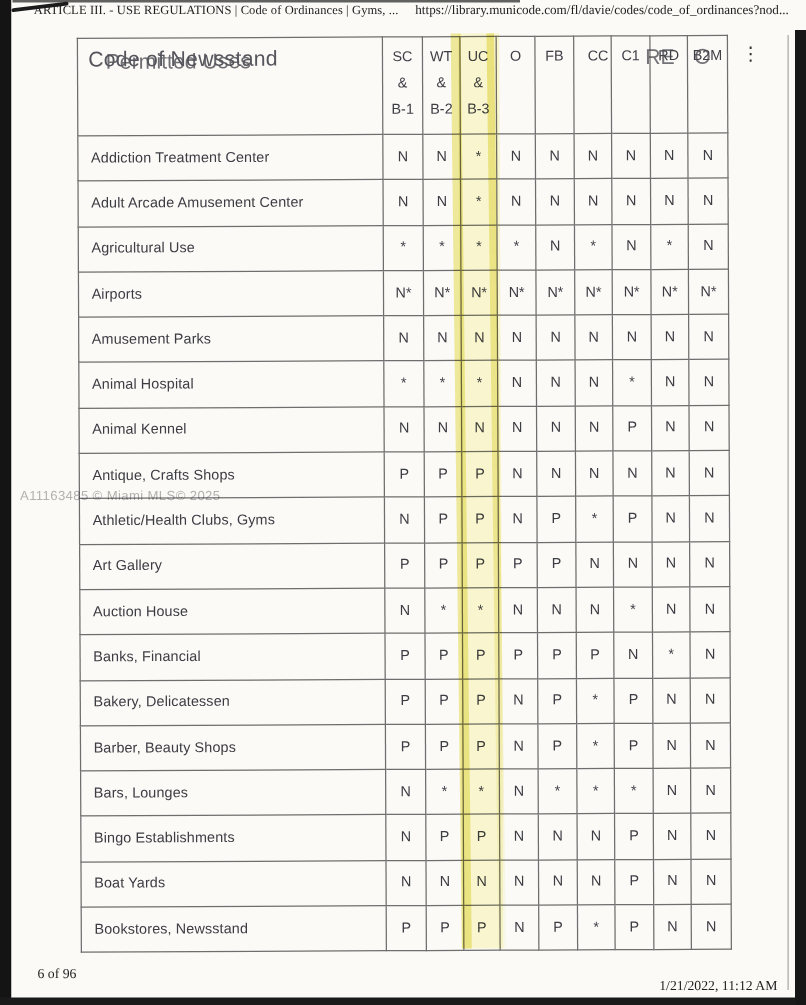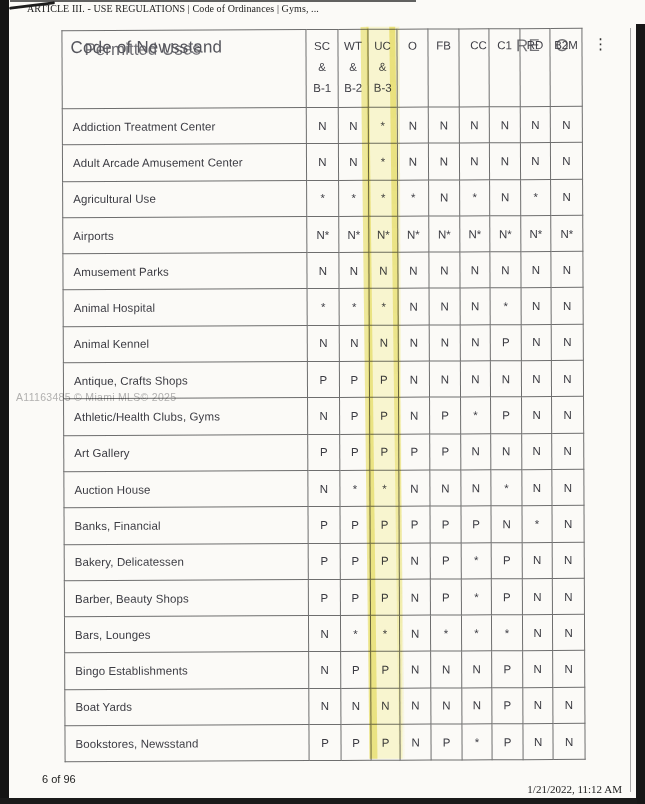--- a/index.html
+++ b/index.html
@@ -54,37 +54,38 @@
   .hl-left{left:302px;width:8px;background:rgba(225,213,62,0.5);transform:rotate(-0.45deg);}
   .hl-right{left:331px;width:6px;transform:rotate(-0.5deg);
     background:linear-gradient(to bottom, rgba(225,213,62,0.55) 0%, rgba(225,213,62,0.42) 55%, rgba(240,236,175,0.15) 100%);}
   
   .dots-artifact{position:absolute;left:593px;top:36px;font-size:15px;line-height:15px;color:#333;}
   .watermark{
     position:absolute;left:4px;top:391px;z-index:6;pointer-events:none;
     font-size:10.5px;letter-spacing:.3px;color:#b5b5b6;mix-blend-mode:multiply;margin-left:12px;
   }
   
-  .footer-page{position:absolute;left:30px;top:773px;font-family:Liberation Sans, sans-serif;
-               font-size:11px;color:#1d1d1d;margin-left:12px;}
+  .footer-page{position:absolute;left:30px;top:773px;font-family:Liberation Serif, serif;
+               font-size:11px;color:#1d1d1d;}
   .footer-time{position:absolute;right:23px;top:783px;font-family:"Liberation Serif", serif;
                font-size:11px;color:#1d1d1d;}
 </style>
 </head>
 <body>
 
 <div class="edge edge-left"></div>
 <div class="edge edge-right"></div>
 <div class="edge edge-bottom"></div>
 <div class="edge edge-top"></div>
 <div class="page-line-right"></div>
 <div class="scratch"></div>
 
 <div class="print-header">
   <span class="doc-title">ARTICLE III. - USE REGULATIONS | Code of Ordinances | Gyms, ...</span>
+  <span class="doc-url">https://library.municode.com/fl/davie/codes/code_of_ordinances?nod...</span>
 </div>
 
 <div class="table-wrap">
   <table class="uses">
     <colgroup>
         <col style="width: 244px;">
         <col style="width: 32px;">
         <col style="width: 30px;">
         <col style="width: 29px;">
         <col style="width: 31px;">

